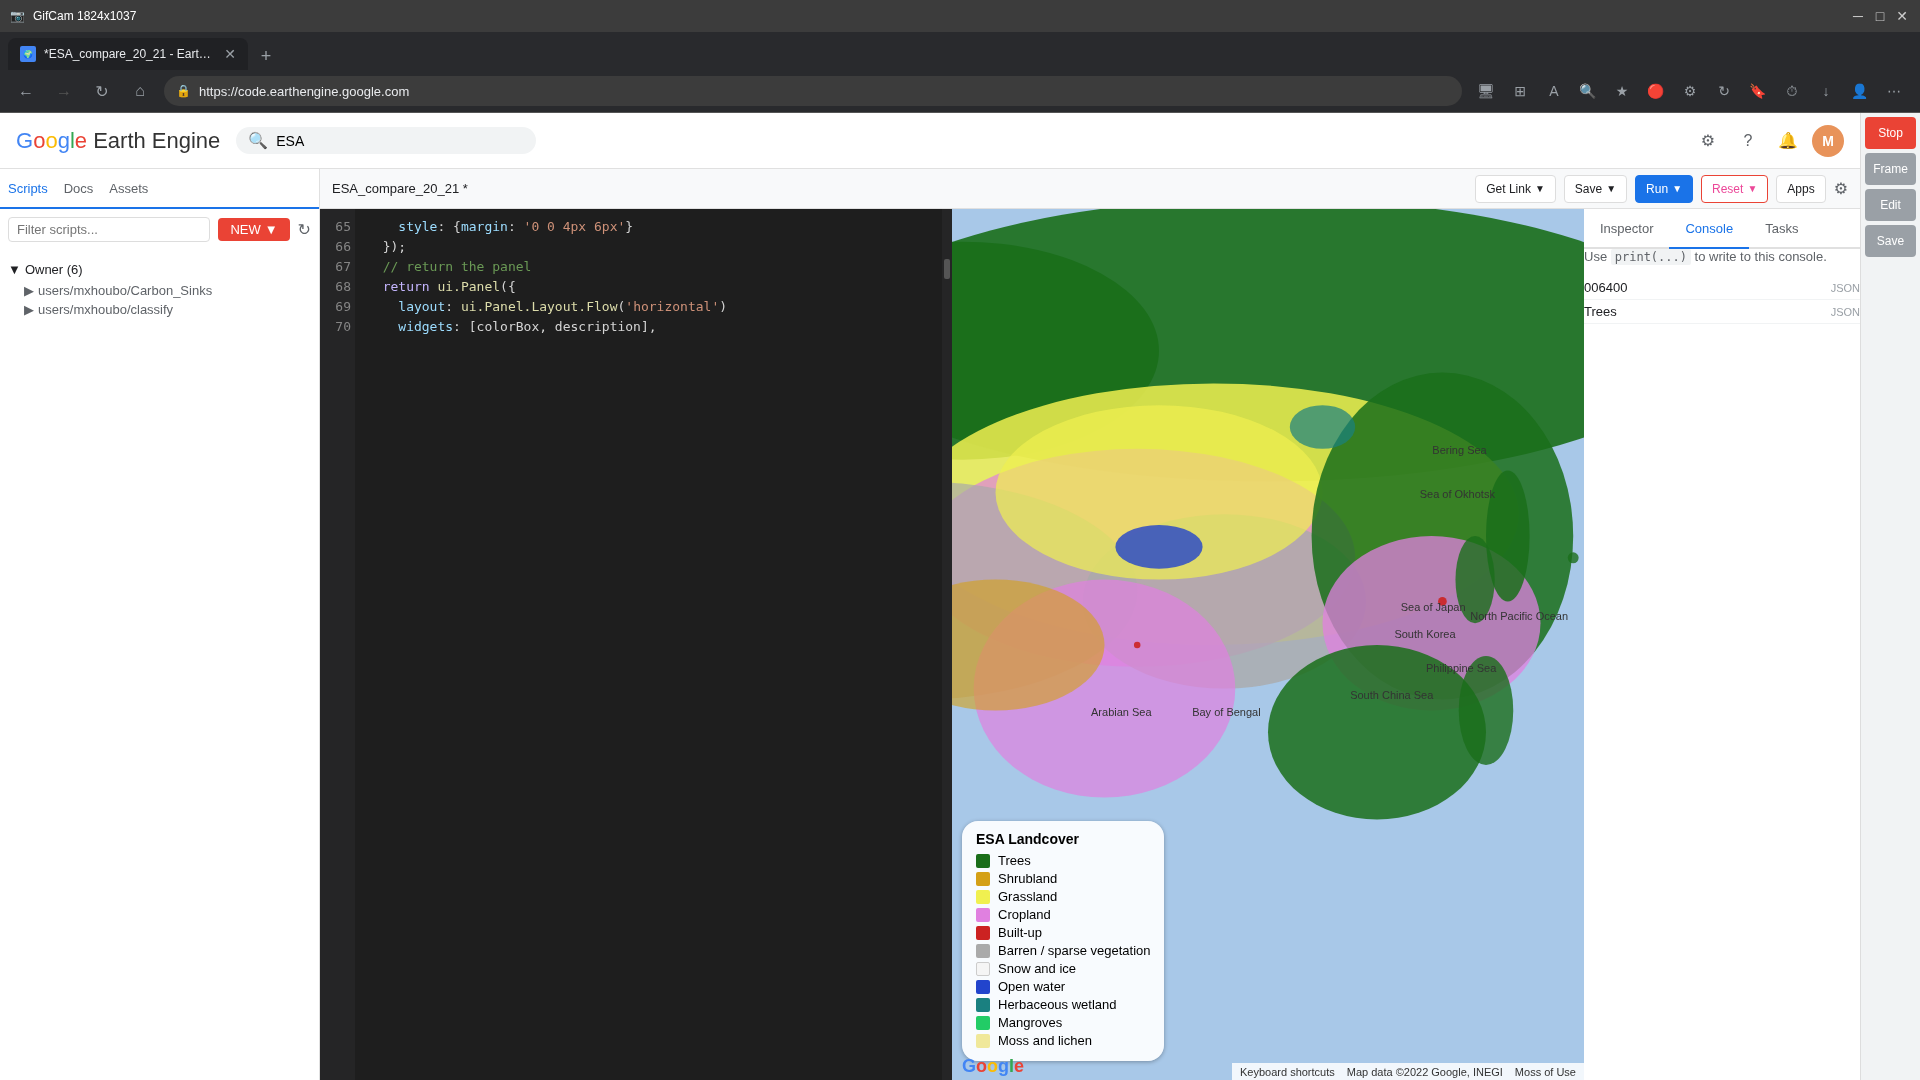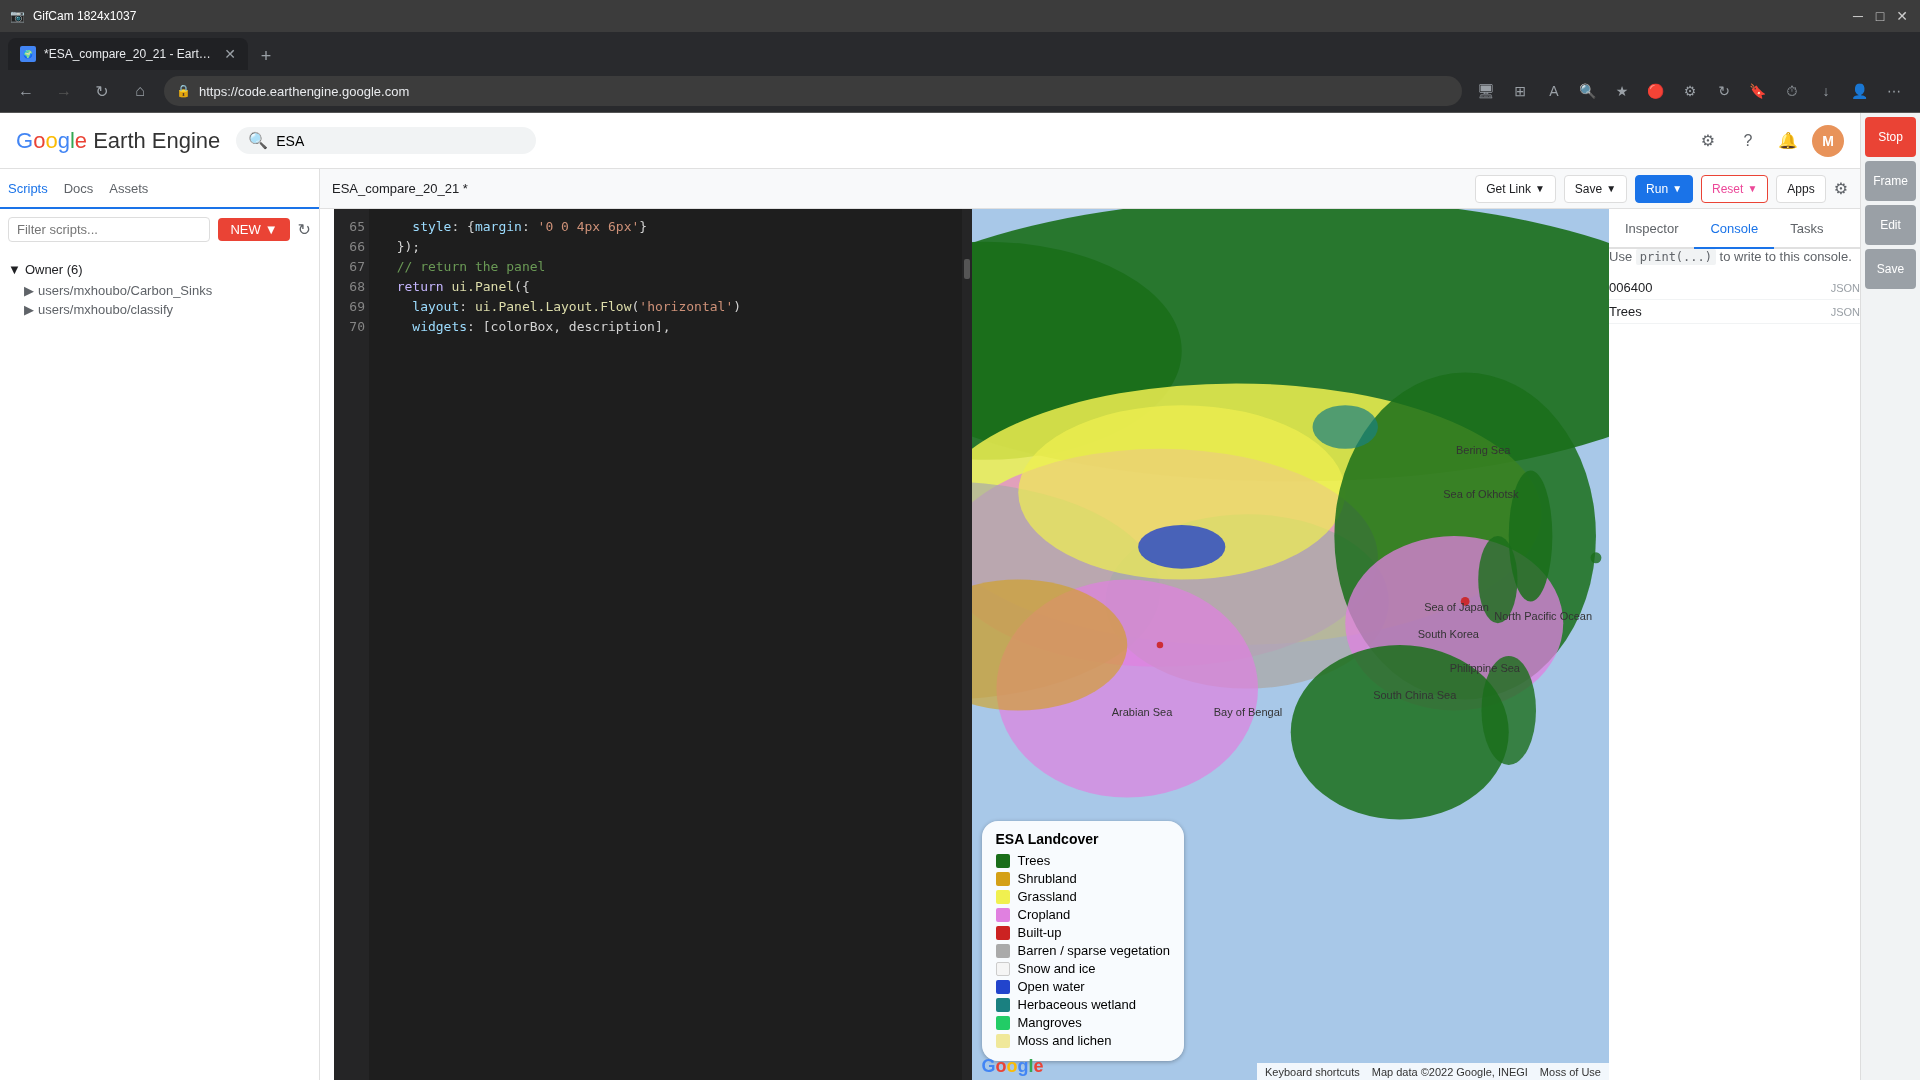--- a/index.html
+++ b/index.html
@@ -87,21 +87,21 @@
     .right-panel {
       width: 60px;
       background: #f1f3f4;
       border-left: 1px solid #ddd;
       display: flex;
       flex-direction: column;
       gap: 4px;
       padding: 4px;
     }
     .right-panel-btn {
-      height: 40px;
+      height: 32px;
       background: #4285f4;
       color: white;
       border: none;
       border-radius: 4px;
       font-size: 12px;
       cursor: pointer;
       display: flex;
       align-items: center;
       justify-content: center;
     }
@@ -287,21 +287,21 @@
     }
     .code-line { white-space: pre; }
     .kw { color: #c4b5fd; }
     .fn { color: #dcdcaa; }
     .str { color: #ce9178; }
     .comment { color: #6a9955; }
     .prop { color: #9cdcfe; }
 
     
     .inspector-panel {
-      width: 251px;
+      width: 276px;
       background: #fff;
       display: flex;
       flex-direction: column;
     }
     .inspector-tabs {
       display: flex;
       border-bottom: 2px solid #e0e0e0;
       height: 40px;
     }
     .inspector-tab {
@@ -540,21 +540,21 @@
           <button class="code-btn reset">
             <span>Reset</span>
             <span class="dropdown-arrow">▼</span>
           </button>
           <button class="code-btn apps">
             <span>Apps</span>
           </button>
           <span class="code-settings">⚙</span>
         </div>
 
-        <div style="display:flex; flex:1; min-height:0;margin-left:14px;">
+        <div style="display:flex; flex:1; min-height:0;">
 
           <div class="code-editor" style="width:770px; flex-shrink:0; height:100%;">
             <div class="code-lines">
               <div class="line-numbers">
                 <div>65</div>
                 <div>66</div>
                 <div>67</div>
                 <div>68</div>
                 <div>69</div>
                 <div>70</div>

